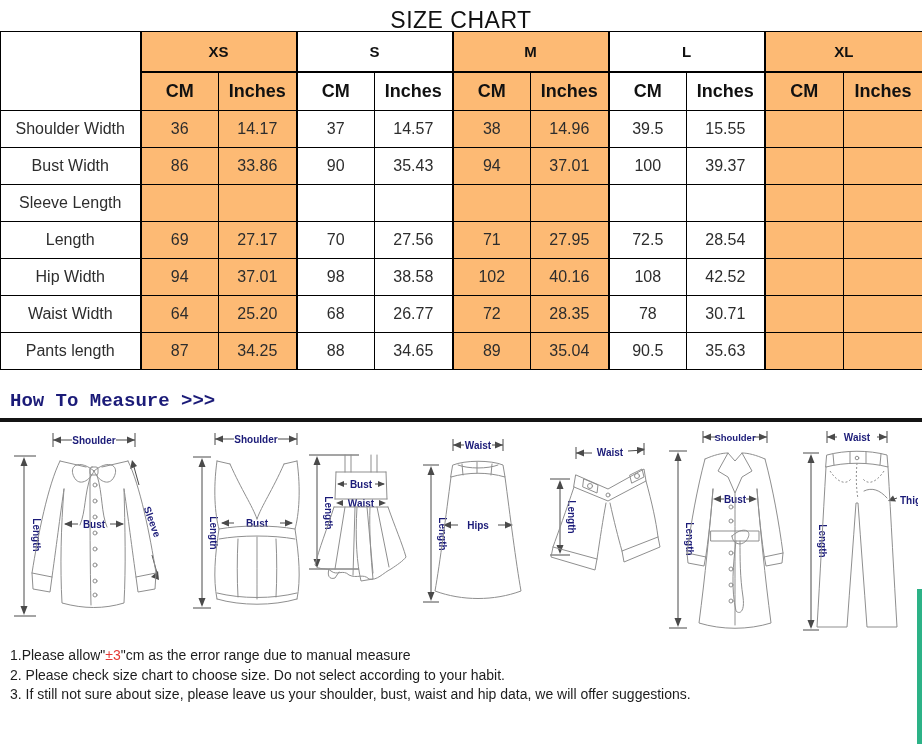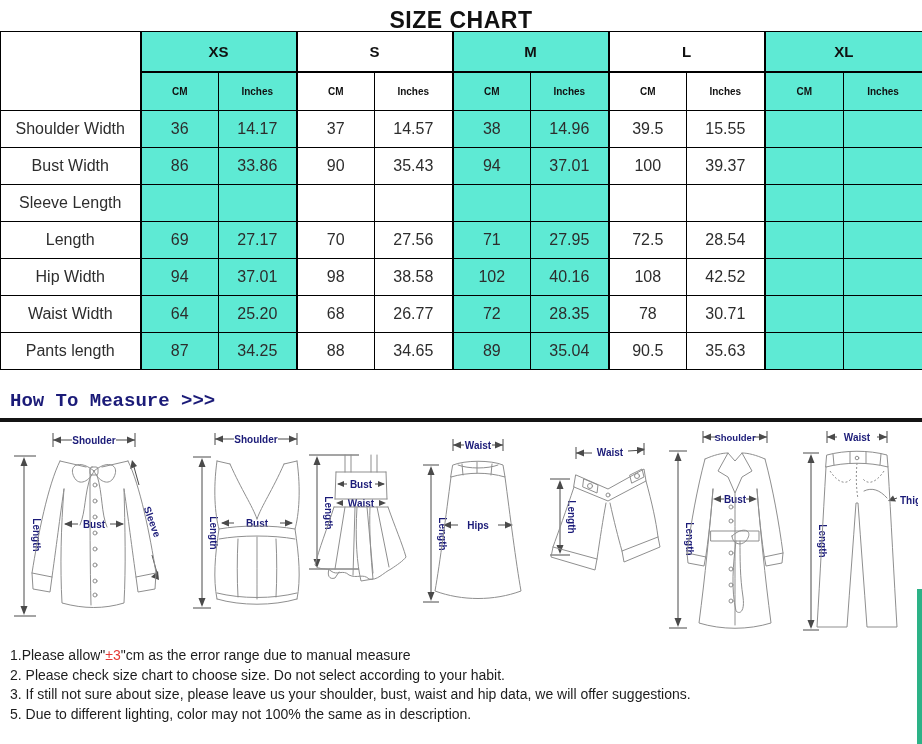--- a/index.html
+++ b/index.html
@@ -1,27 +1,27 @@
 <!DOCTYPE html>
 <html><head>
 <meta charset="utf-8">
 <style>
   html,body{margin:0;padding:0;}
   body{width:922px;height:744px;background:#ffffff;font-family:"Liberation Sans",sans-serif;position:relative;overflow:hidden;}
   .page{width:922px;height:744px;position:relative;}
   .title{margin:0;padding-top:7px;height:31px;box-sizing:border-box;text-align:center;
-         font-size:23px;font-weight:700;color:#111;letter-spacing:.5px;}
+         font-size:23px;font-weight:400;color:#111;letter-spacing:.5px;}
   table.size{border-collapse:collapse;table-layout:fixed;width:922px;}
   table.size td,table.size th{border:1px solid #000;text-align:center;vertical-align:middle;
          padding:0;overflow:hidden;white-space:nowrap;font-family:"Liberation Sans",sans-serif;}
   tr.sizes th{height:39px;font-size:15px;font-weight:600;color:#111;border-bottom:2px solid #000;}
-  tr.units th{height:37px;font-size:10px;font-weight:700;color:#111;margin-top:16px;}
+  tr.units th{height:37px;font-size:18px;font-weight:700;color:#111;margin-top:16px;}
   tr.data td{height:36px;font-size:16px;font-weight:400;color:#2d2d2d;}
   td.rowlabel{font-size:13.5px;color:#101010;}
-  .shade{background:#5eead4;}
+  .shade{background:#fdba74;}
   .gl{border-left-width:2px !important;}
   .htm-bar{margin-top:20px;padding:0 0 6px 10px;border-bottom:4px solid #141414;}
   .htm-heading{color:#1b1b78;font-size:19px;font-weight:700;font-family:Liberation Mono, monospace;}
   .figures{position:relative;height:212px;margin-top:5px;padding-left:48px;}
   .figures svg{position:absolute;top:0;}
   .g{stroke:#8f8f8f;fill:none;stroke-width:1;stroke-linecap:round;stroke-linejoin:round;}
   .d{stroke:#4a4a4a;fill:none;stroke-width:1;}
   .dd{stroke:#8f8f8f;fill:none;stroke-width:1;stroke-dasharray:2 2;}
   .ah{fill:#4a4a4a;stroke:none;}
   .lbl{fill:#1b1b78;font-family:"Liberation Sans",sans-serif;font-size:10px;font-weight:bold;}
@@ -395,18 +395,17 @@
         <path class="g" d="M26,40 C23,92 20,150 17,200 L47,200 C50,158 53,118 56,76 L58,76 C61,118 64,158 67,200 L97,200 C94,150 91,92 88,40"></path>
       </g>
     </svg>
 
   </div>
 
   <div class="notes">
     <div class="note"><span>1.Please allow"</span><span class="red">±3</span><span>"cm as the error range due to manual measure</span></div>
     <div class="note">2. Please check size chart to choose size. Do not select according to your habit.</div>
     <div class="note">3. If still not sure about size, please leave us your shoulder, bust, waist and hip data, we will offer suggestions.</div>
-    <div class="note">5. Due to different lighting, color may not 100% the same as in description.</div>
   </div>
 
   <div class="strip"></div>
 
 </div>
 
 </body></html>

